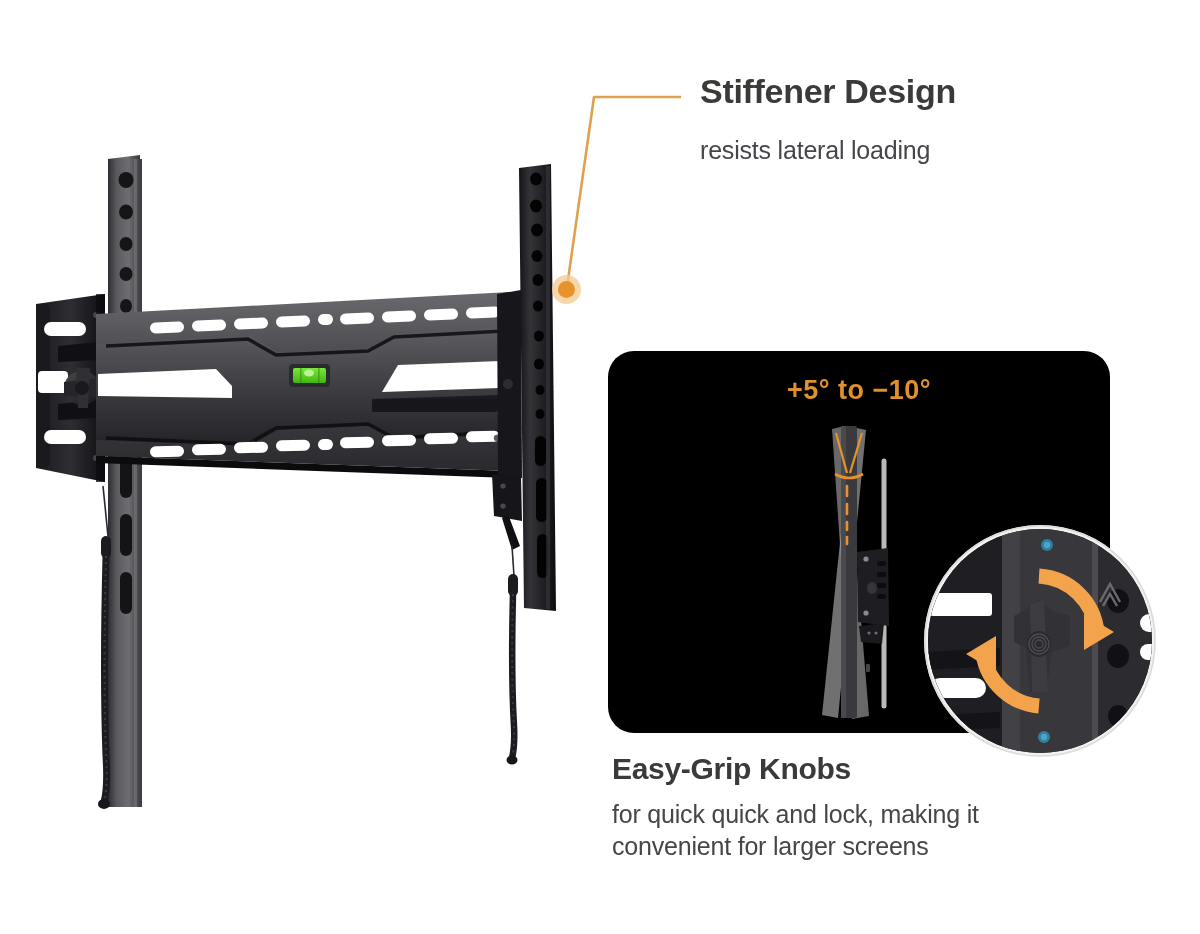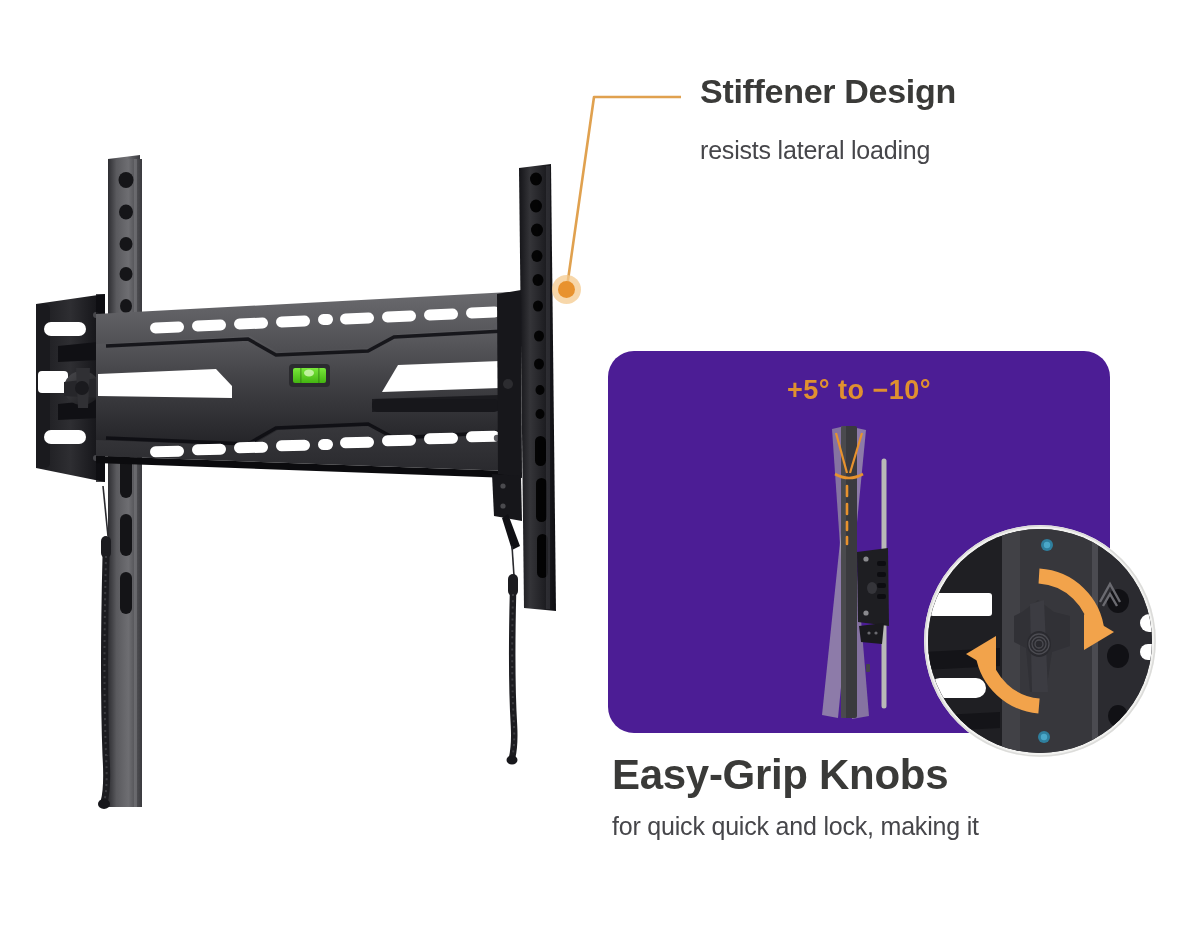--- a/index.html
+++ b/index.html
@@ -19,35 +19,35 @@
     letter-spacing:-0.3px;line-height:1.05;white-space:nowrap;
   }
   .callout-sub{
     font-size:25px;font-weight:normal;color:#46464a;
     letter-spacing:-0.2px;line-height:1.28;
   }
   #callout-stiffener{left:700px;top:58px;}
   #callout-stiffener .callout-sub{margin-top:24px;}
 
   #callout-knobs{left:612px;top:737px;width:520px;}
-  #callout-knobs .callout-title{font-size:42px;}
+  #callout-knobs .callout-title{font-size:30px;}
   #callout-knobs .callout-sub{margin-top:13px;font-size:25px;}
   .dot-outer{
     position:absolute;left:552px;top:259px;width:29px;height:29px;
     border-radius:50%;background:#f4c98e;opacity:.75;
   }
   .dot-inner{
     position:absolute;left:558px;top:265px;width:17px;height:17px;
     border-radius:50%;background:#e8922e;
   }
 
   
   .panel{
     position:absolute;left:608px;top:335px;width:502px;height:382px;
-    background:#4c1d95;border-radius:26px;
+    background:#000000;border-radius:26px;
   }
   .panel-label{
     position:absolute;left:0;right:0;top:24px;text-align:center;
     font-size:27px;font-weight:bold;color:#e0902f;letter-spacing:.5px;
   }
 
   
   .art{position:absolute;left:0;top:0;}
 </style>
 </head>
@@ -367,16 +367,17 @@
       <path d="M1039 690 A62 62 0 0 1 983 638" stroke="#f2a34b" stroke-width="15" fill="none" stroke-linecap="butt"></path>
       <path d="M996 656 L966 638 L996 620 Z" fill="#f2a34b"></path>
     </g>
     <circle cx="1040" cy="625" r="115" fill="none" stroke="#dcdcda" stroke-width="1.6"></circle>
   </svg>
 
   <div class="callout" id="callout-knobs">
     <div class="callout-title">Easy-Grip Knobs</div>
     <div class="callout-sub">
       <div>for quick quick and lock, making it</div>
+      <div>convenient for larger screens</div>
     </div>
   </div>
 
 </div>
 
 </body></html>

